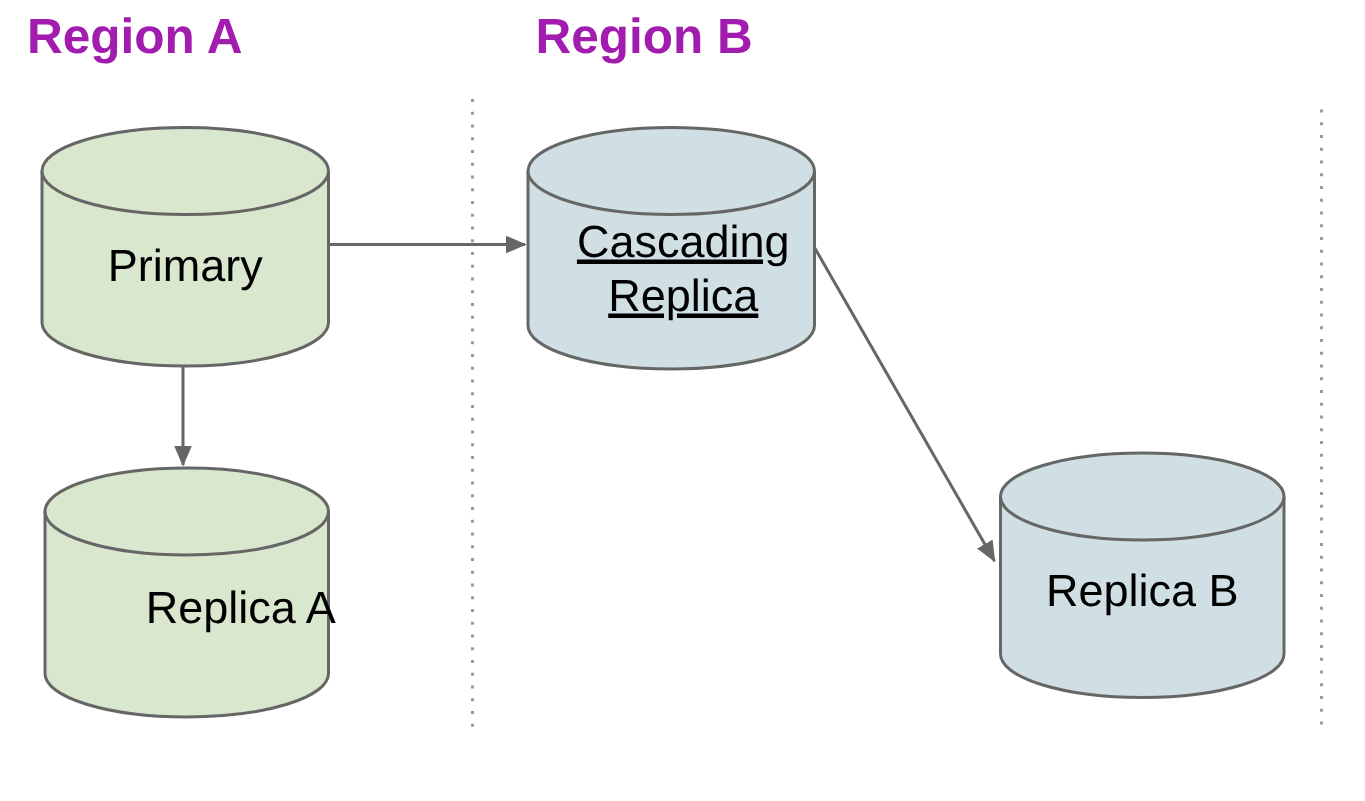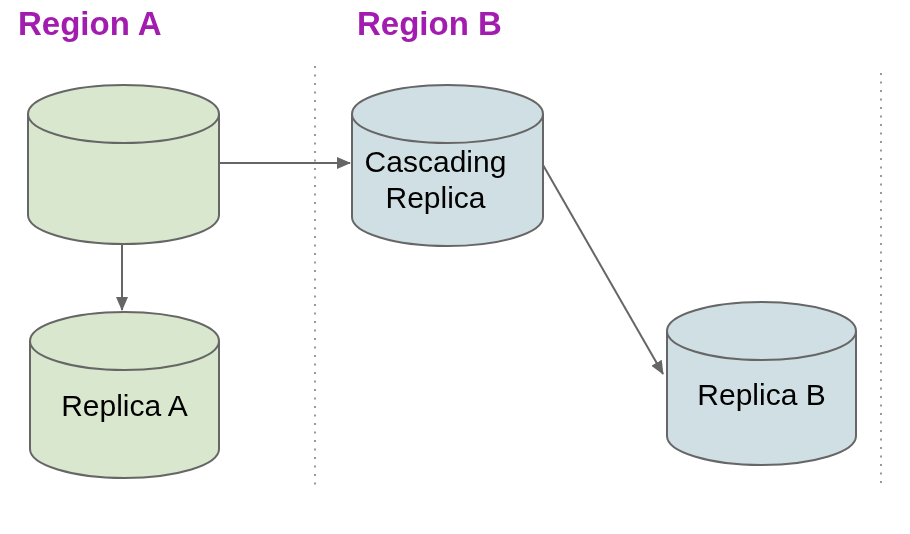--- a/index.html
+++ b/index.html
@@ -32,22 +32,22 @@
   .heading-a { left: 18px; }
   .heading-b { left: 357px; }
   .node-label {
     position: absolute;
     font-size: 30px;
     line-height: 36px;
     color: #000000;
     text-align: center;
   }
   .label-primary   { left: 28px;  top: 160px; width: 191px; }
-  .label-replica-a { left: 30px;  top: 388px; width: 189px; }
-  .label-cascading { left: 352px; top: 144px; width: 167px; }
+  .label-replica-a { left: 30px;  top: 388px; width: 189px; padding-left: 36px; }
+  .label-cascading { left: 372px; top: 144px; width: 167px; text-decoration: underline; }
   .label-replica-b { left: 667px; top: 377px; width: 189px; }
 </style>
 </head>
 <body>
 
 <div class="canvas">
 
   <svg class="diagram-svg" width="910" height="534" viewBox="0 0 910 534">
     <defs>
       <marker id="arrowhead" markerUnits="userSpaceOnUse" markerWidth="16" markerHeight="14" refX="13" refY="6" orient="auto">
@@ -85,17 +85,18 @@
 
     <g>
       <path d="M667,331 L667,436 A94.5,29 0 0 0 856,436 L856,331" stroke="#666666" stroke-width="2" fill="#cfdfe3"></path>
       <ellipse cx="761.5" cy="331" rx="94.5" ry="29" stroke="#666666" stroke-width="2" fill="#cfdfe3"></ellipse>
     </g>
   </svg>
 
   <div class="region-heading heading-a">Region A</div>
   <div class="region-heading heading-b">Region B</div>
 
+  <div class="node-label label-primary">Primary</div>
   <div class="node-label label-replica-a">Replica A</div>
   <div class="node-label label-cascading">Cascading Replica</div>
   <div class="node-label label-replica-b">Replica B</div>
 
 </div>
 
 </body></html>

